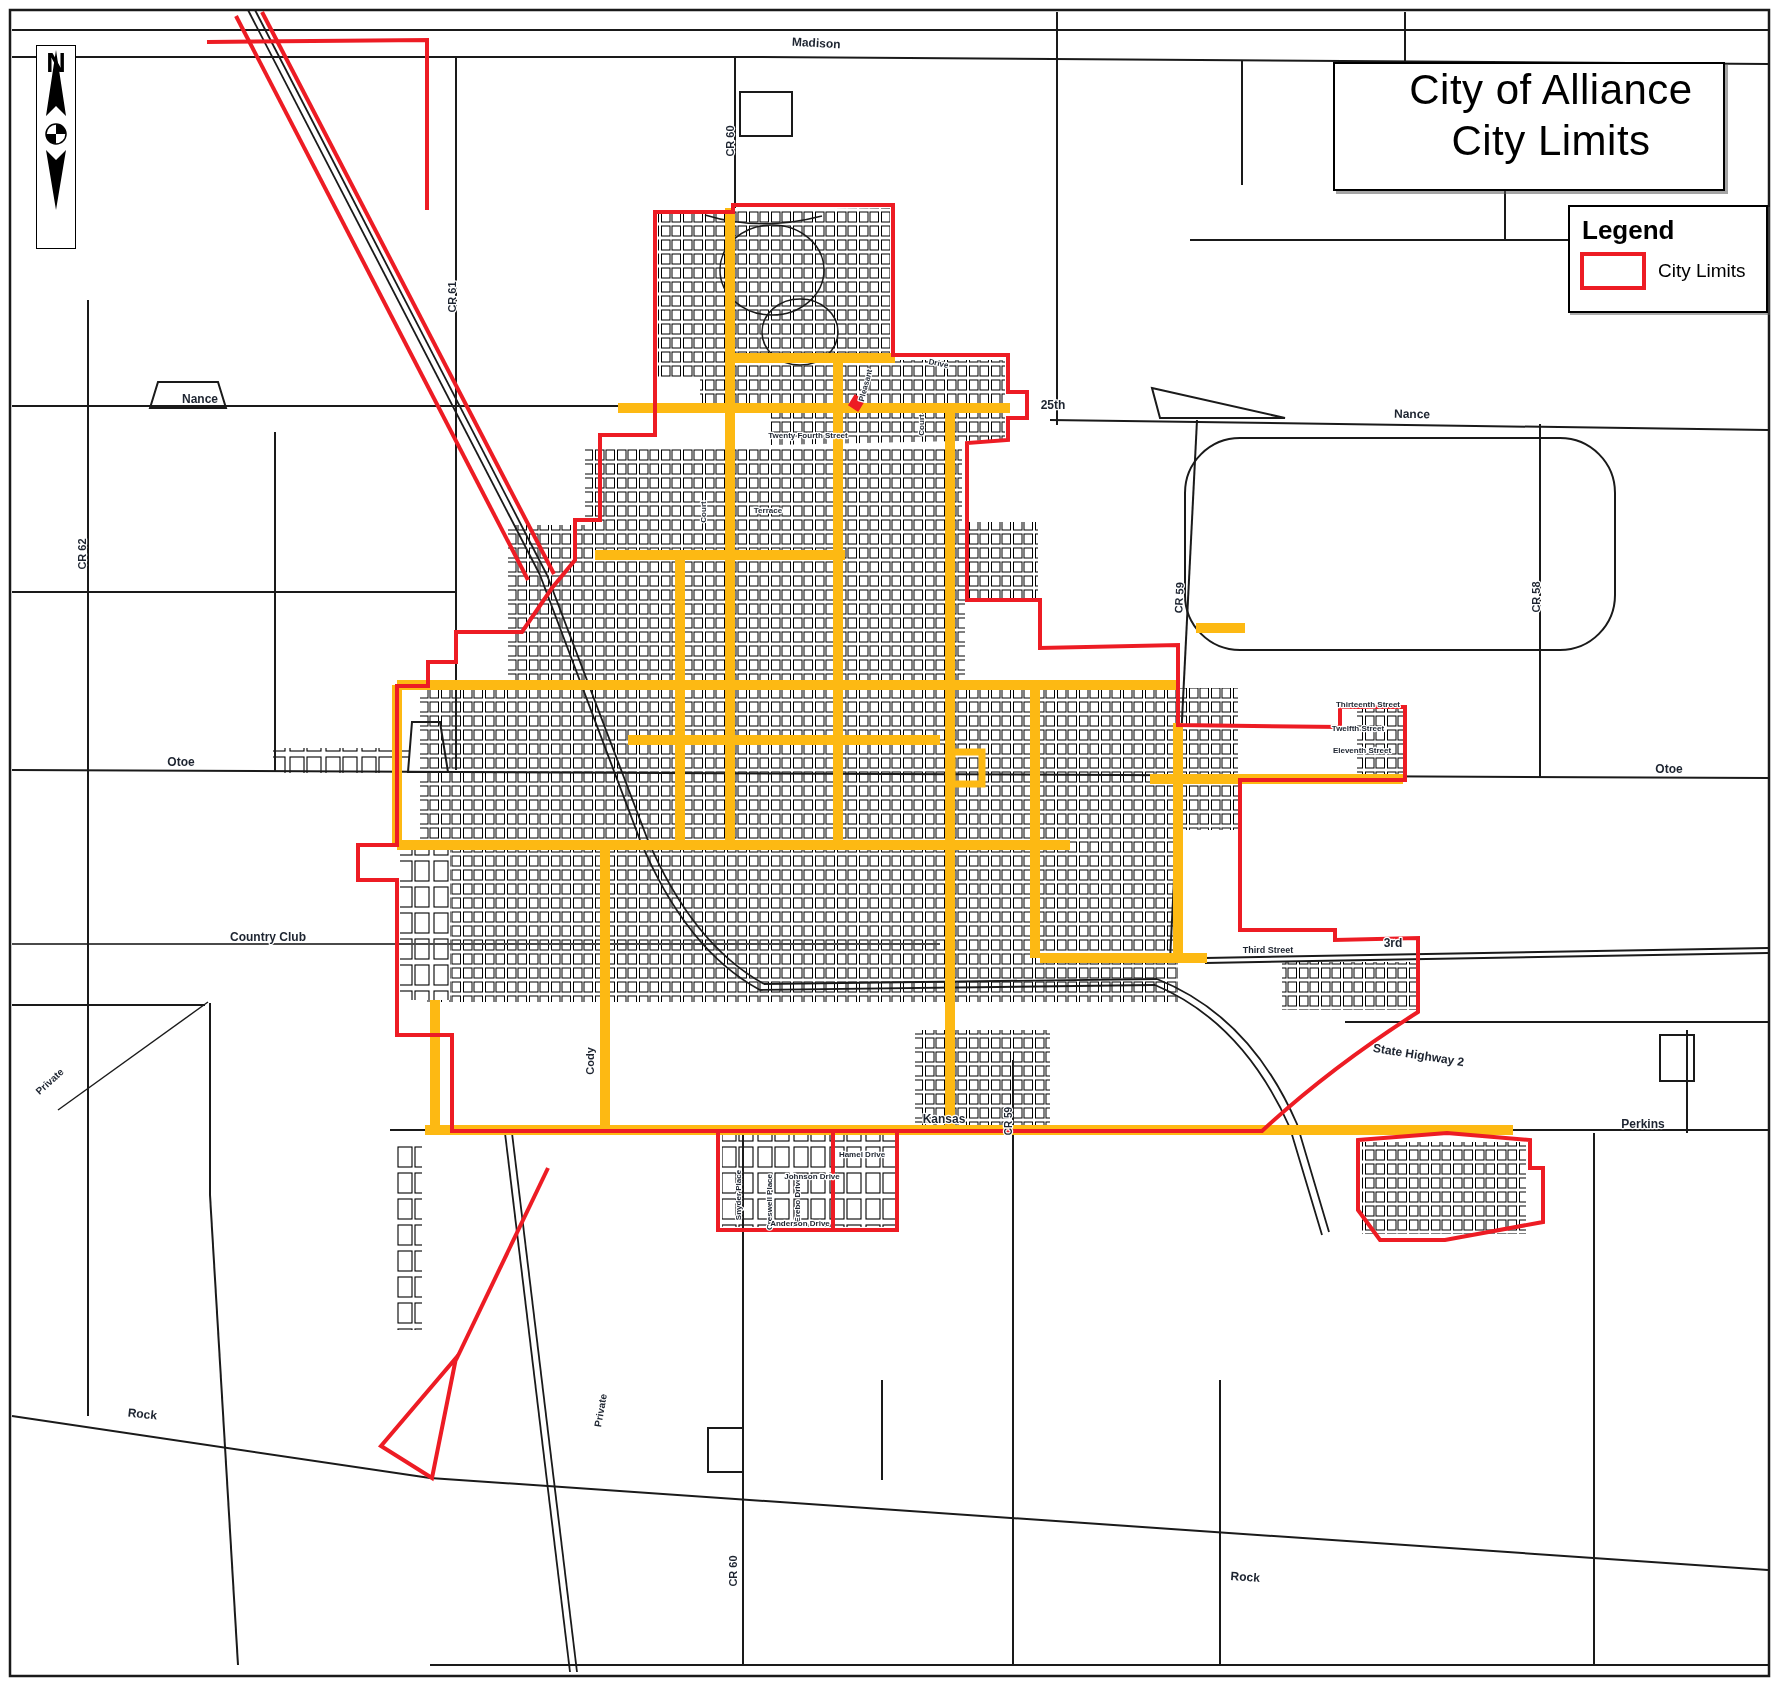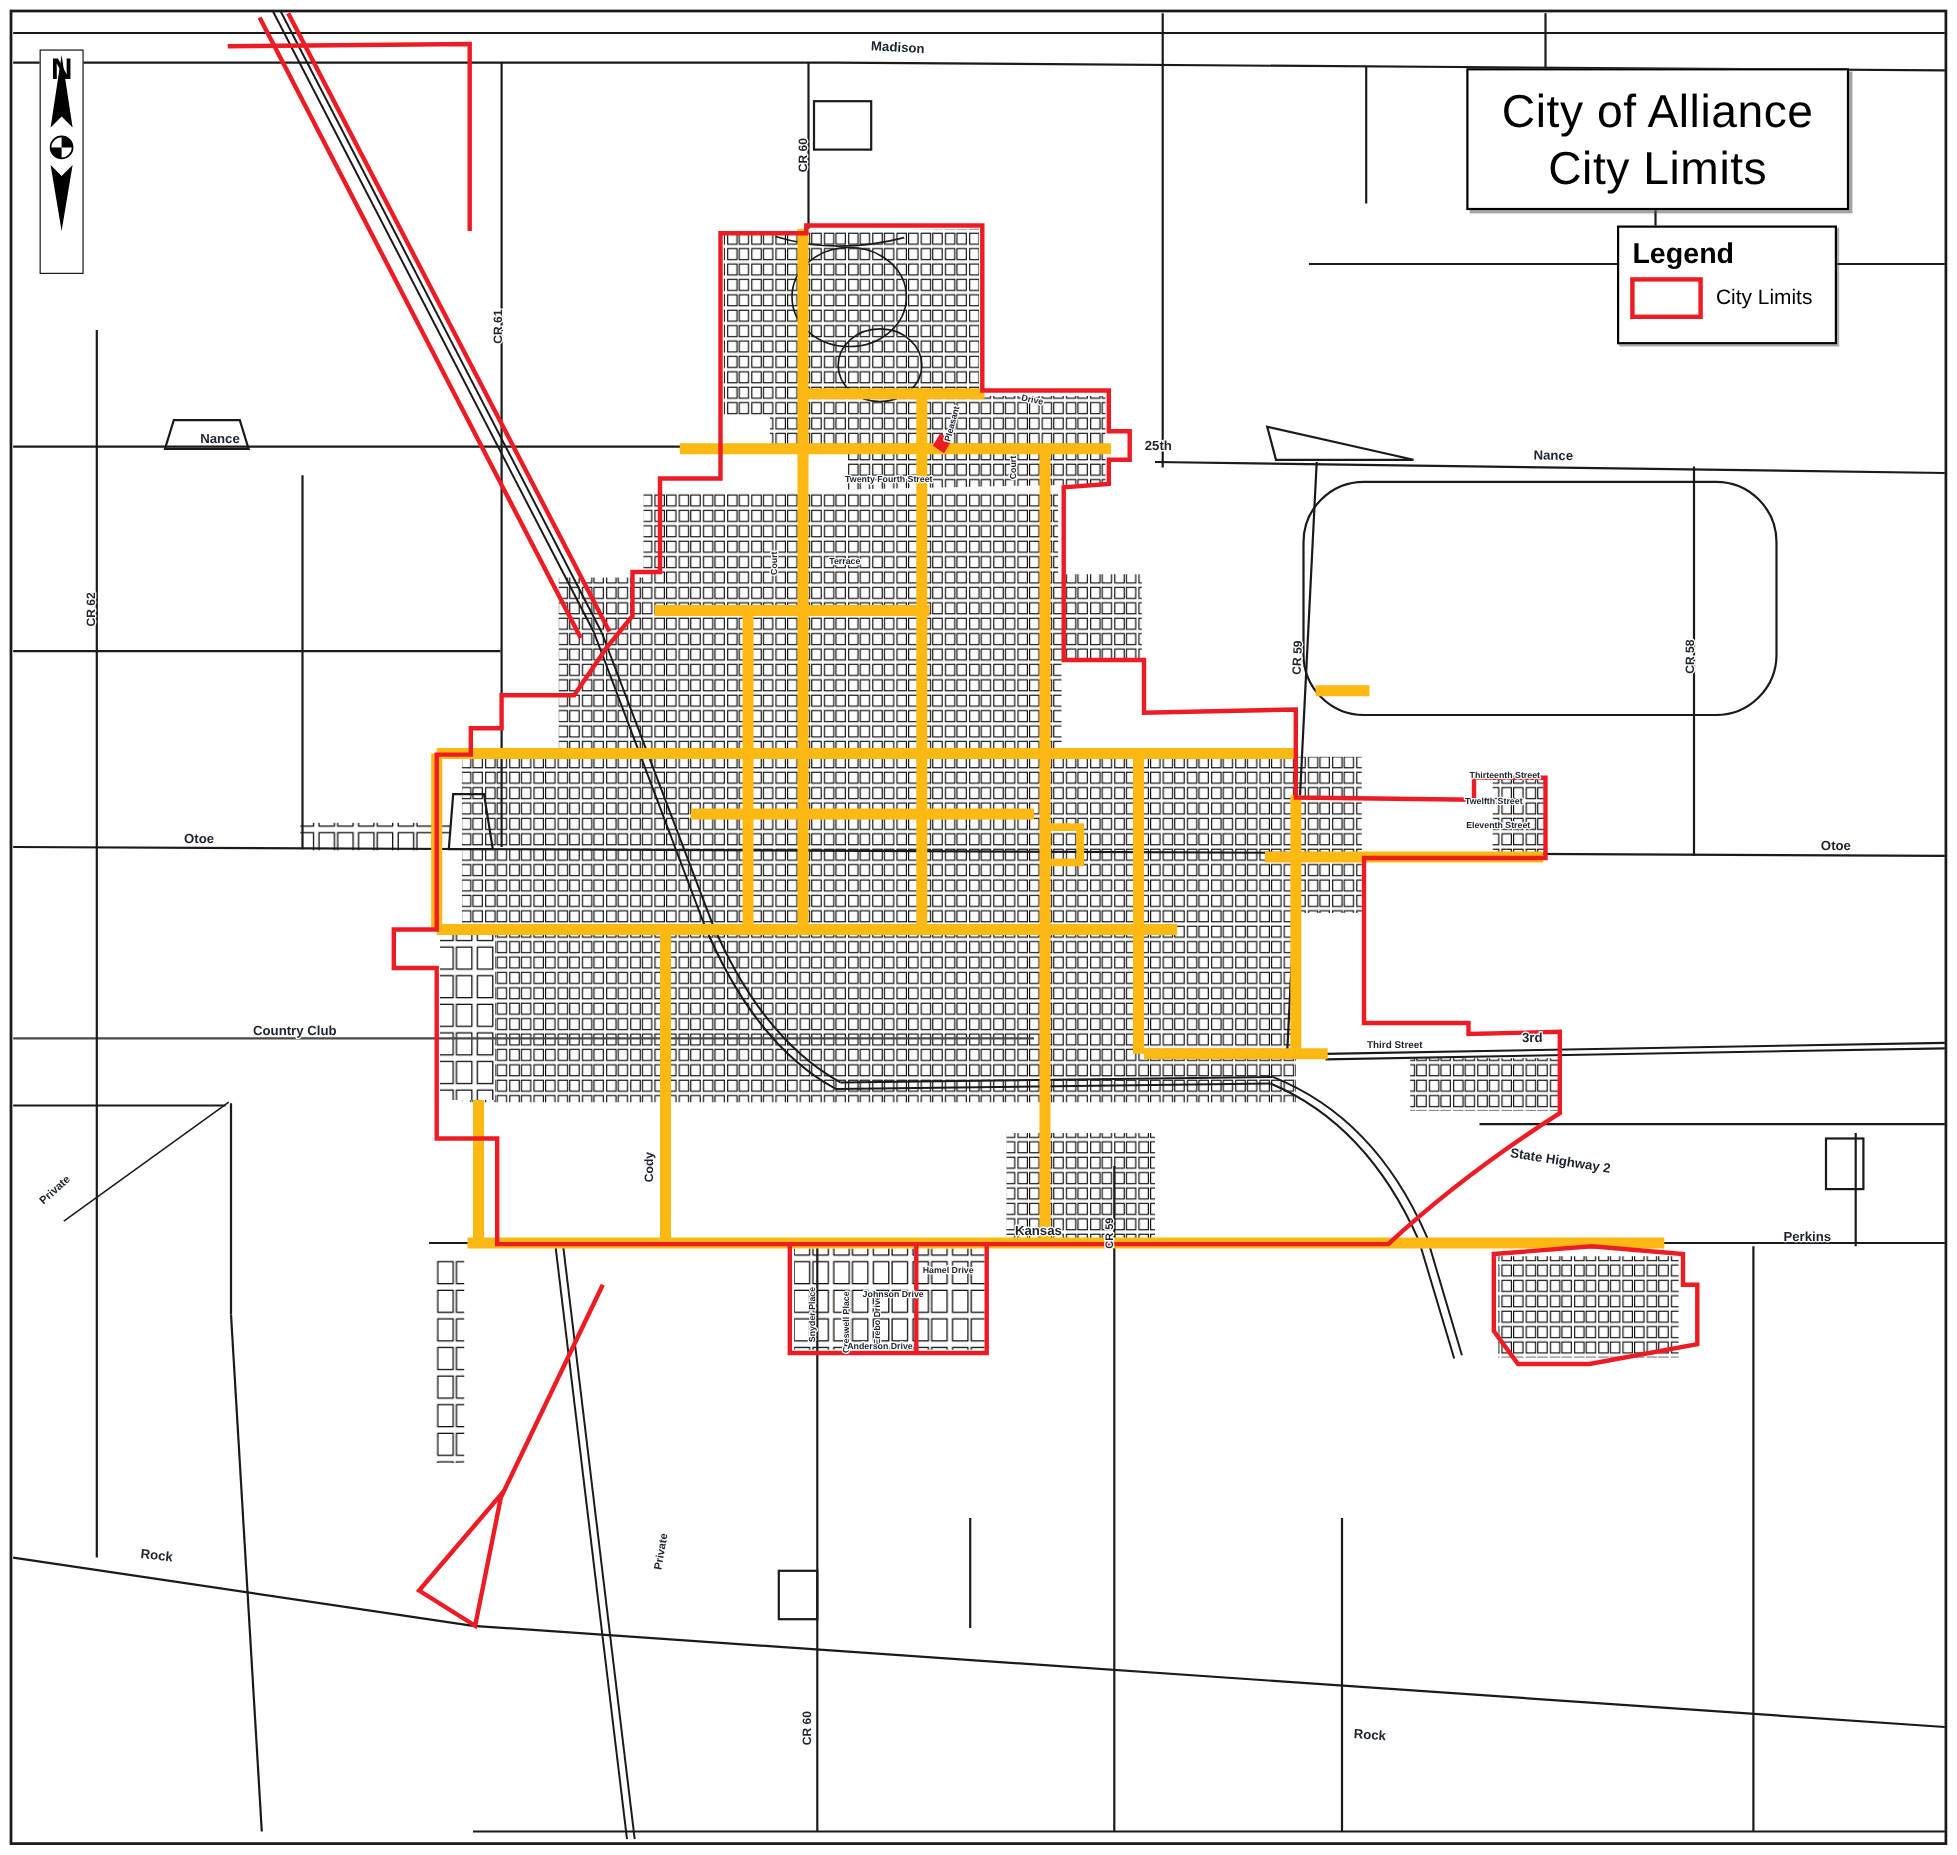--- a/index.html
+++ b/index.html
@@ -8,23 +8,23 @@
     --ink:#111111;
   }
   html,body{margin:0;padding:0;background:#ffffff;}
   .stage{position:relative;width:1779px;height:1686px;background:#ffffff;overflow:hidden;
          font-family:"Liberation Sans", sans-serif;}
   svg{position:absolute;left:0;top:0;}
   .rl{fill:#1d2430;font-family:"Liberation Sans",sans-serif;paint-order:stroke;stroke:#ffffff;stroke-width:2.4px;stroke-linejoin:round;}
   
   .panel{position:absolute;background:#ffffff;border:2px solid #000;box-shadow:3px 3px 0 rgba(90,90,90,.55);}
   .title-box{left:1333px;top:62px;width:344px;height:125px;display:flex;flex-direction:column;
-             align-items:center;justify-content:center;text-align:center;}
+             align-items:center;text-align:center;padding-left:44px;}
   .title-box div{font-size:42px;line-height:1.22;color:#000;letter-spacing:.5px;}
-  .legend-box{left:1470px;top:205px;width:196px;height:104px;box-shadow:2px 2px 0 rgba(90,90,90,.5);}
+  .legend-box{left:1568px;top:205px;width:196px;height:104px;box-shadow:2px 2px 0 rgba(90,90,90,.5);}
   .legend-h{font-size:26px;font-weight:bold;color:#000;margin:8px 0 6px 12px;}
   .legend-row{display:flex;align-items:center;margin-left:10px;}
   .swatch{display:inline-block;width:58px;height:30px;border:4px solid var(--limits);background:#fff;margin-right:12px;}
   .legend-row span.lab{font-size:19px;color:#000;}
   .north{left:36px;top:45px;width:38px;height:202px;display:block;box-shadow:none;border-width:1.5px;}
   .north .nl{font-size:27px;font-weight:bold;text-align:center;color:#000;margin-top:2px;}
 </style>
 </head>
 <body>
 

